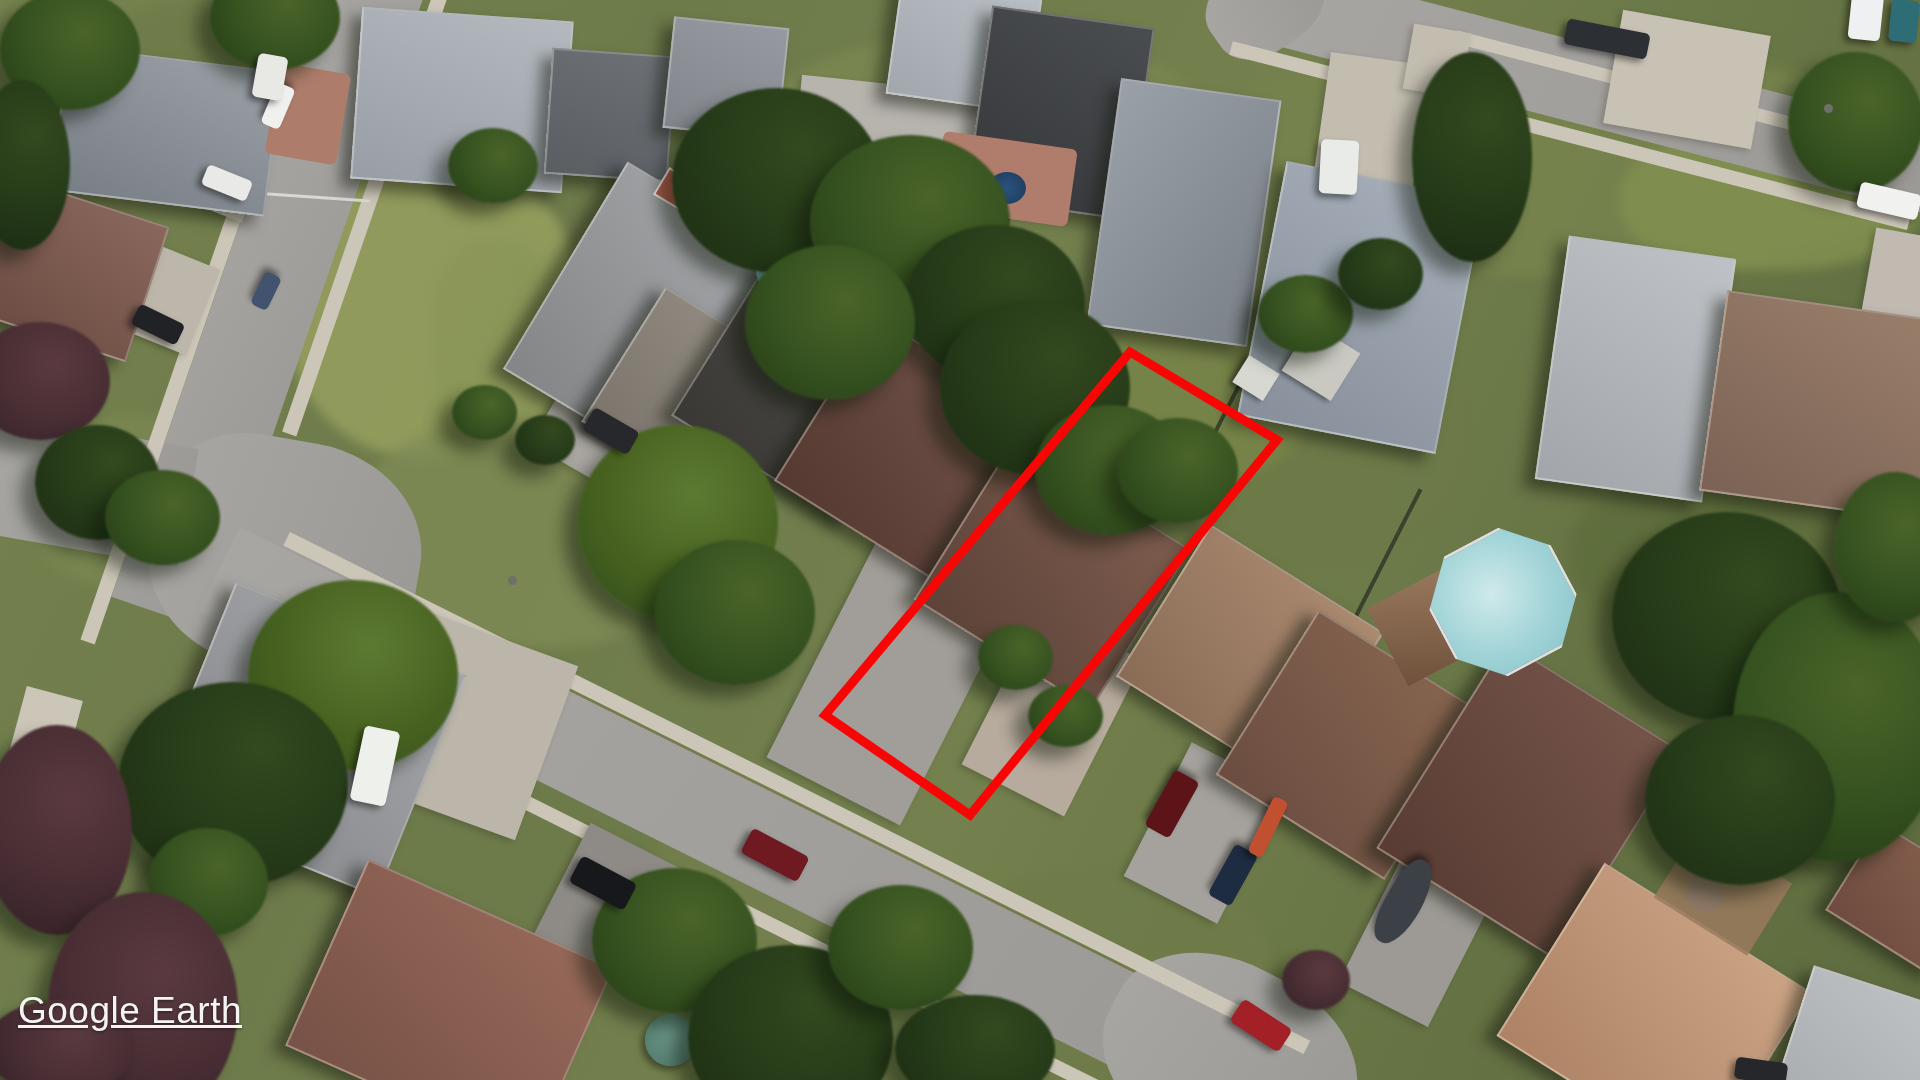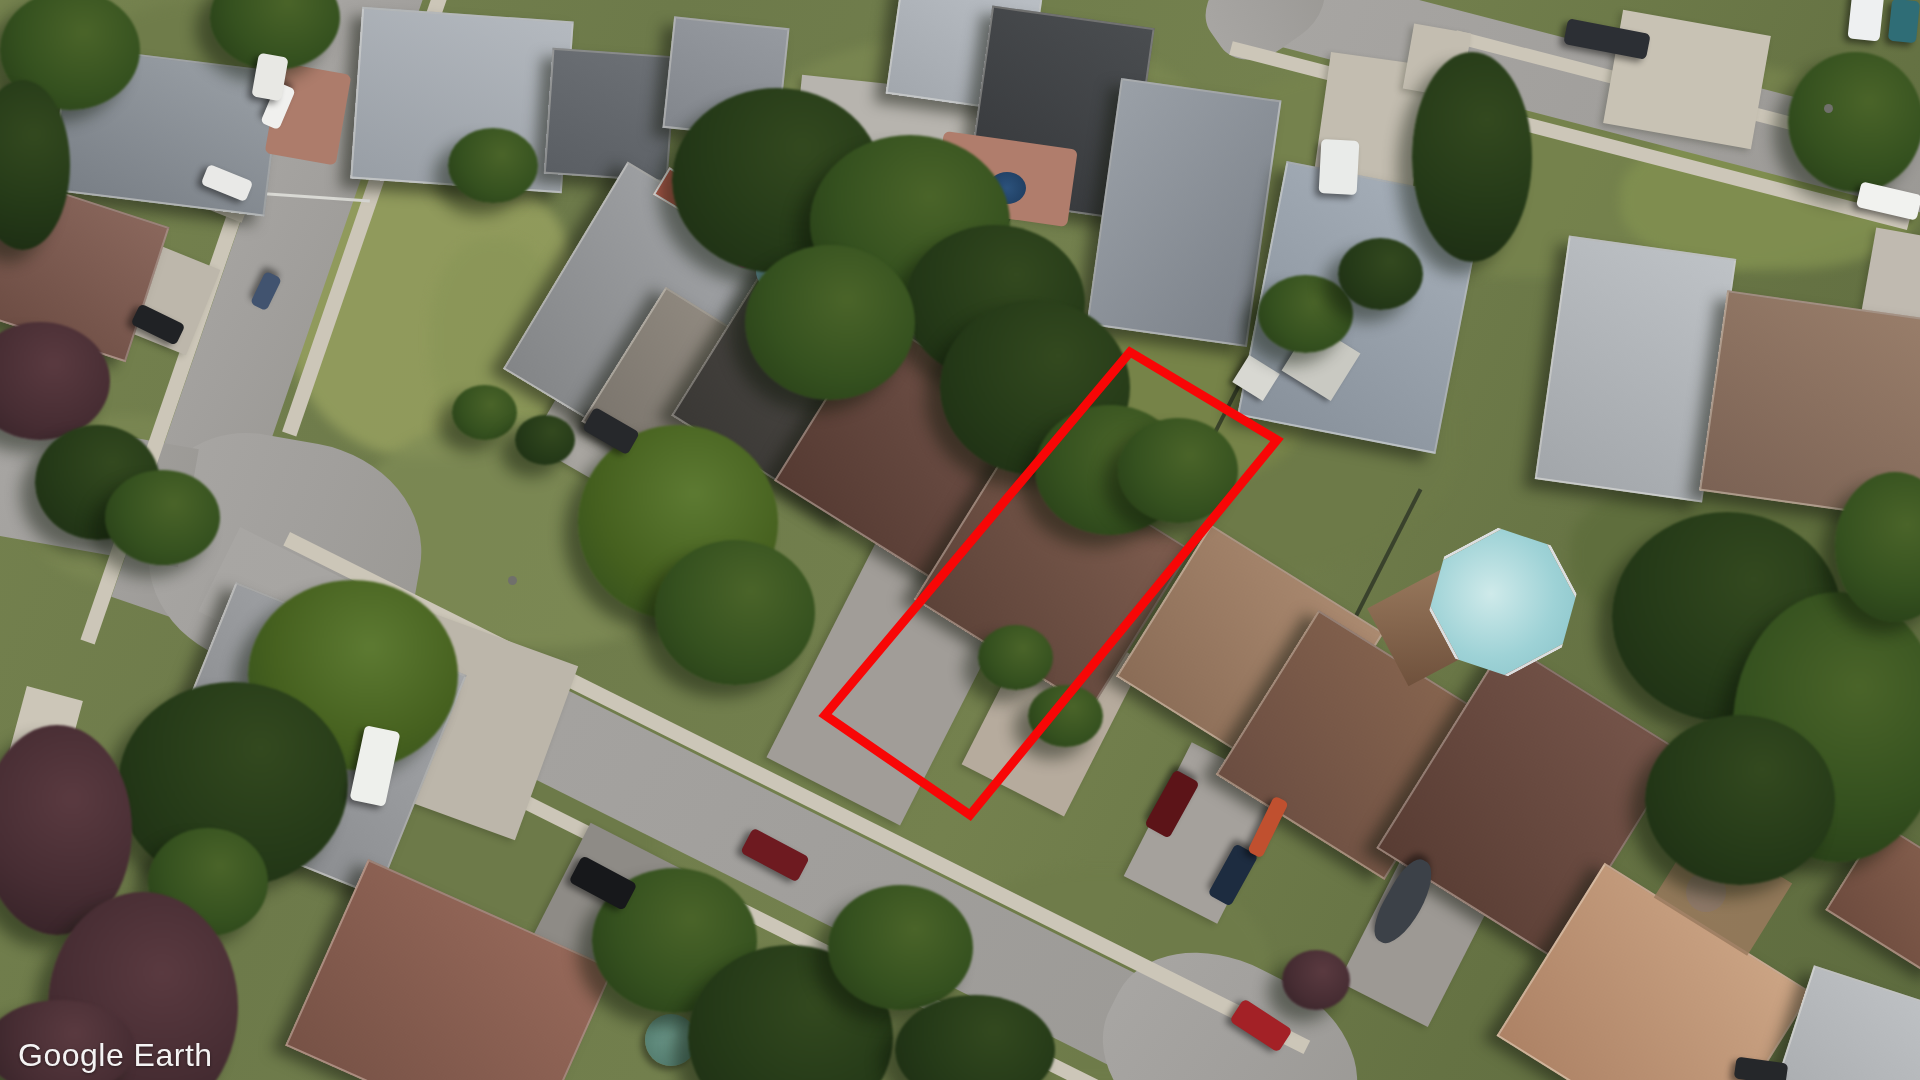--- a/index.html
+++ b/index.html
@@ -13,22 +13,22 @@
   .d{box-shadow:-3px 3px 6px rgba(30,35,20,.25);}
   .h{box-shadow:-10px 10px 14px rgba(22,26,15,.5);border:2px solid rgba(232,230,222,.32);}
   .t{border-radius:50%;box-shadow:-14px 12px 16px rgba(12,20,6,.45);filter:blur(1px);}
   .t1{background:radial-gradient(circle at 62% 32%,#33491f,#253a18 55%,#1c2c13);}
   .t2{background:radial-gradient(circle at 60% 35%,#4a6429,#35511f 55%,#243a16);}
   .t3{background:radial-gradient(circle at 58% 35%,#5d7a32,#46611f 55%,#2f4a1c);}
   .t4{background:radial-gradient(circle at 60% 35%,#5a3a40,#472d33 55%,#322025);}
   .c{border-radius:5px;box-shadow:-4px 4px 6px rgba(0,0,0,.45);}
   .f{background:#2d3526;opacity:.8;}
   .pool-oct{clip-path:polygon(28% 0,72% 0,100% 30%,100% 70%,72% 100%,28% 100%,0 70%,0 30%);}
-  #wm{z-index:60;left:18px;top:1037px;font-size:32px;letter-spacing:.5px;color:rgba(255,255,255,.95);
-      text-shadow:0 1px 3px rgba(0,0,0,.45);font-weight:400;}
+  #wm{z-index:60;left:18px;top:990px;font-size:37px;letter-spacing:.5px;color:rgba(255,255,255,.95);
+      text-shadow:0 1px 3px rgba(0,0,0,.45);font-weight:400;text-decoration:underline;}
   #anno{left:0;top:0;z-index:50;pointer-events:none;}
   .curb{width:160px;height:150px;left:198px;top:596px;border-radius:50%;border:10px solid transparent;
         border-left-color:#ddd8ca;border-bottom-color:#ddd8ca;transform:rotate(-50deg);filter:blur(1px);}
 </style>
 </head>
 <body>
 
 <div id="map">
 
   <div class="l" style="left:288px;top:158px;width:290px;height:300px;background:#96a05f;opacity:.85"></div>

